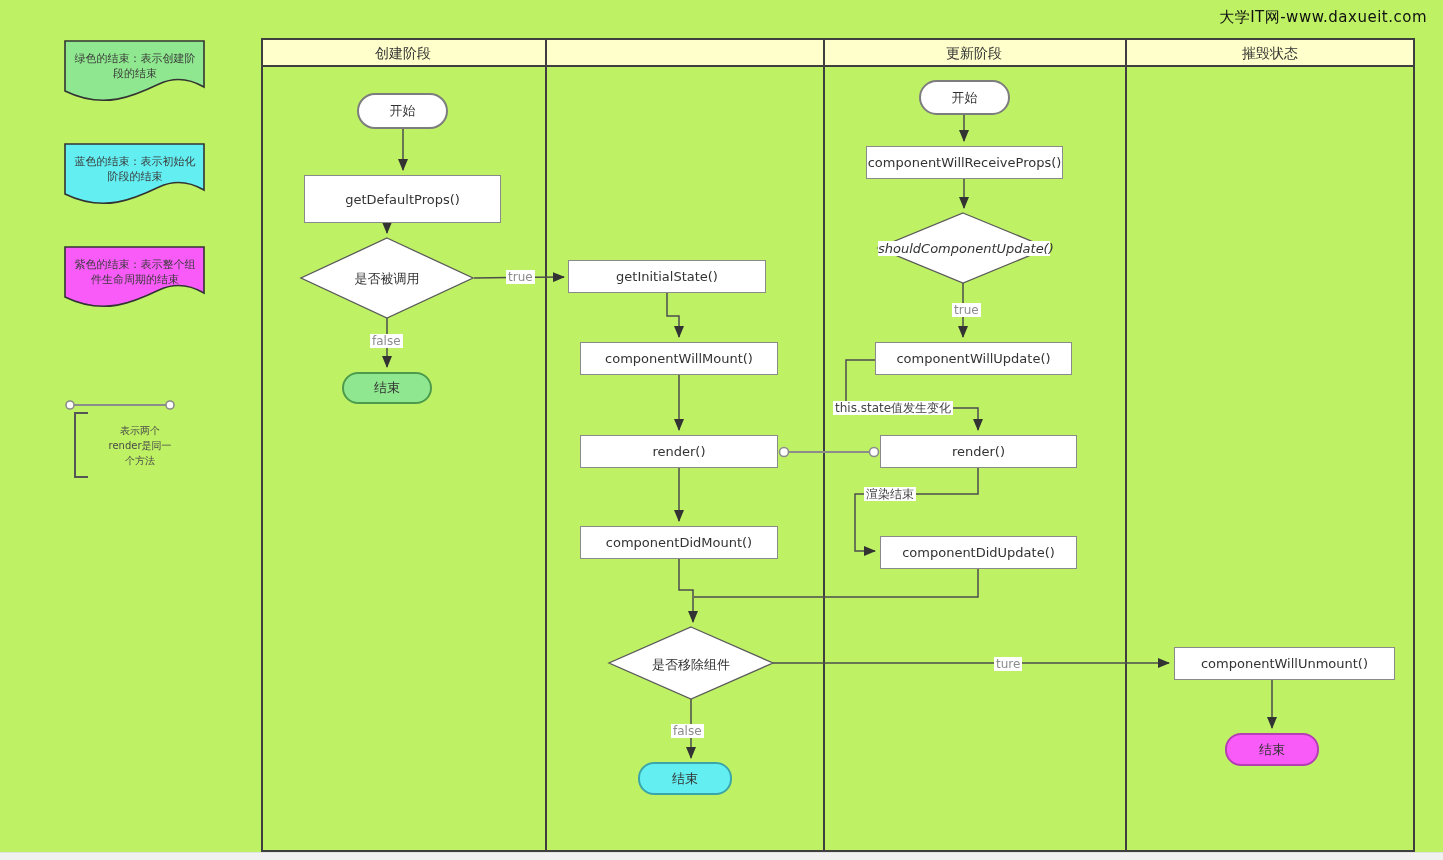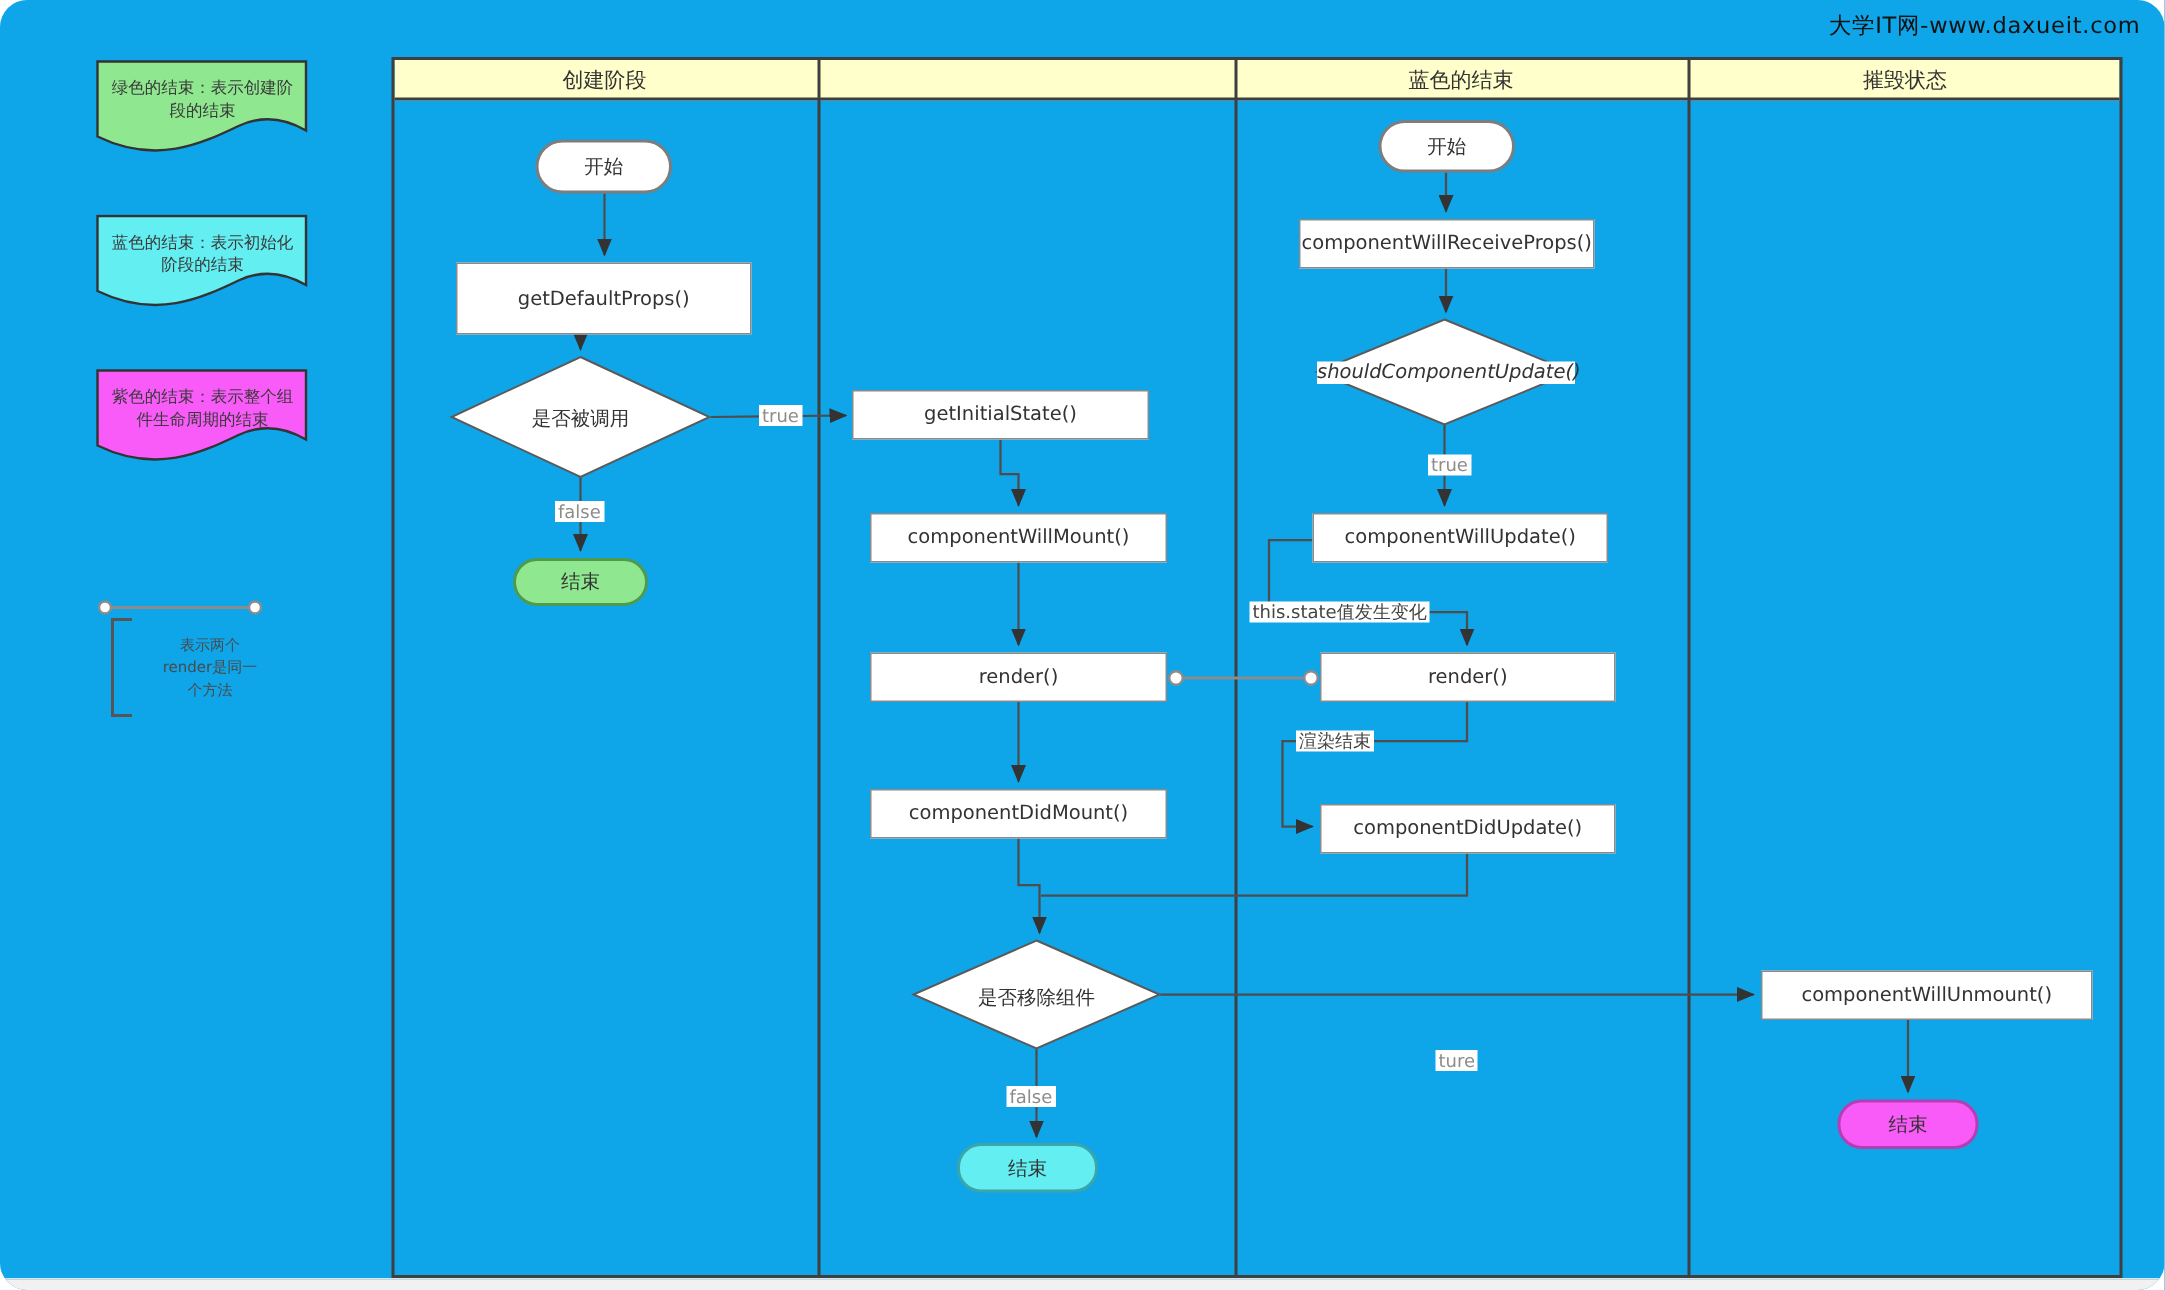--- a/index.html
+++ b/index.html
@@ -1,17 +1,17 @@
 <!DOCTYPE html>
 <html><head>
 <meta charset="utf-8">
 <style>
   * { margin:0; padding:0; box-sizing:border-box; }
   body { background:#fff; font-family:"DejaVu Sans","Liberation Sans",sans-serif; }
-  .stage { position:relative; width:1443px; height:860px; background:#0ea5e9; overflow:hidden;border-radius:18px; }
+  .stage { position:relative; width:1443px; height:860px; background:#bef264; overflow:hidden; }
 
   .watermark { position:absolute; top:8px; right:16px; font-size:15px; color:#111; letter-spacing:0.5px; }
 
   
   .doc { position:absolute; width:142px; height:68px; }
   .doc svg { position:absolute; left:0; top:0; }
   .doc .doc-text { position:absolute; left:6px; right:6px; top:11px; text-align:center;
                    font-size:11px; line-height:15px; color:#3a3a3a; }
 
   .legend-note { position:absolute; left:60px; top:395px; width:130px; }
@@ -91,21 +91,21 @@
 
   <div class="bottom-line"></div>
   <div class="bottom-strip"></div>
   <div class="header-bg"></div>
   <div class="frame"></div>
   <div class="vdiv" style="left:545px;"></div>
   <div class="vdiv" style="left:823px;"></div>
   <div class="vdiv" style="left:1125px;"></div>
 
   <div class="lane-title" style="left:261px; width:284px;">创建阶段</div>
-  <div class="lane-title" style="left:823px; width:302px;">蓝色的结束</div>
+  <div class="lane-title" style="left:823px; width:302px;">更新阶段</div>
   <div class="lane-title" style="left:1125px; width:290px;">摧毁状态</div>
 
   <svg class="edges" width="1443" height="860">
     <defs>
       <marker id="arr" viewBox="0 0 12 10" refX="11" refY="5" markerWidth="12" markerHeight="10" orient="auto" markerUnits="userSpaceOnUse">
         <path d="M0,0 L12,5 L0,10 Z" fill="#333"></path>
       </marker>
     </defs>
 
     <polyline points="403,129 403,170" marker-end="url(#arr)"></polyline>
@@ -154,17 +154,17 @@
   <div class="node box" style="left:880px; top:435px; width:197px; height:33px;">render()</div>
   <div class="node box" style="left:880px; top:536px; width:197px; height:33px;">componentDidUpdate()</div>
 
   <div class="node box" style="left:1174px; top:647px; width:221px; height:33px;">componentWillUnmount()</div>
   <div class="node end-magenta" style="left:1225px; top:733px; width:94px; height:33px;">结束</div>
 
   <div class="elabel" style="left:506px; top:270px;">true</div>
   <div class="elabel" style="left:370px; top:334px;">false</div>
   <div class="elabel" style="left:952px; top:303px;">true</div>
   <div class="elabel" style="left:671px; top:724px;">false</div>
-  <div class="elabel" style="left:957px; top:657px;margin-top:43px;">ture</div>
+  <div class="elabel" style="left:994px; top:657px;">ture</div>
   <div class="elabel dark" style="left:833px; top:401px;">this.state值发生变化</div>
   <div class="elabel dark" style="left:864px; top:487px;">渲染结束</div>
 
 </div>
 
 </body></html>

